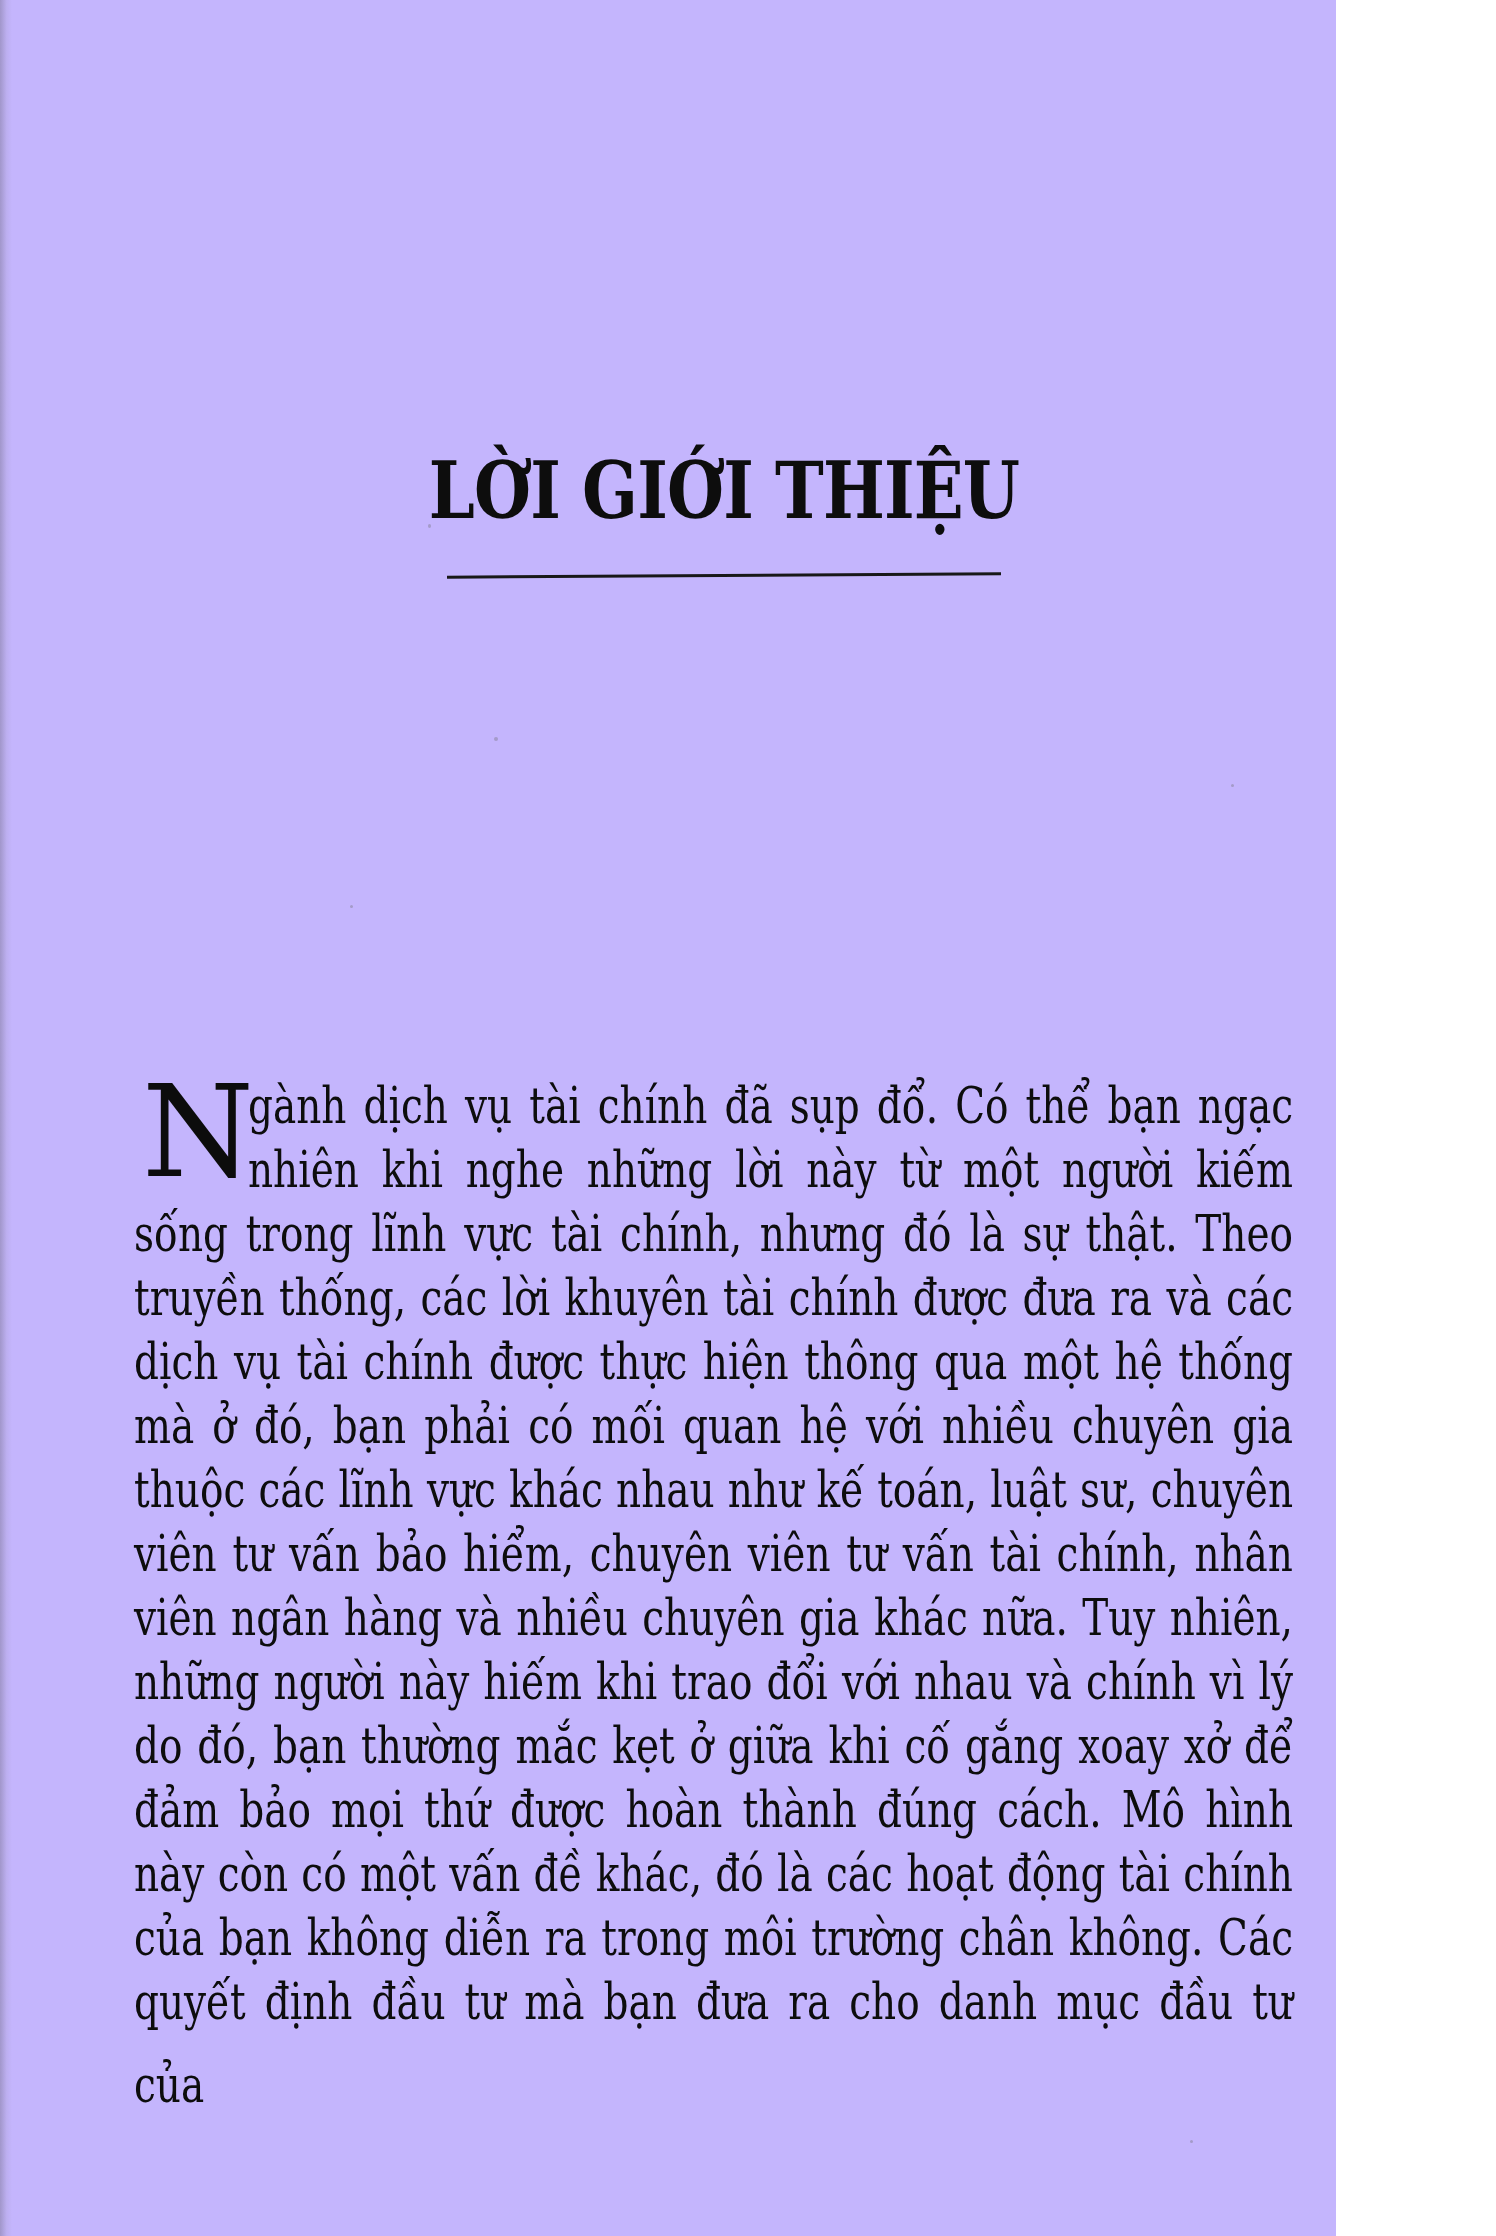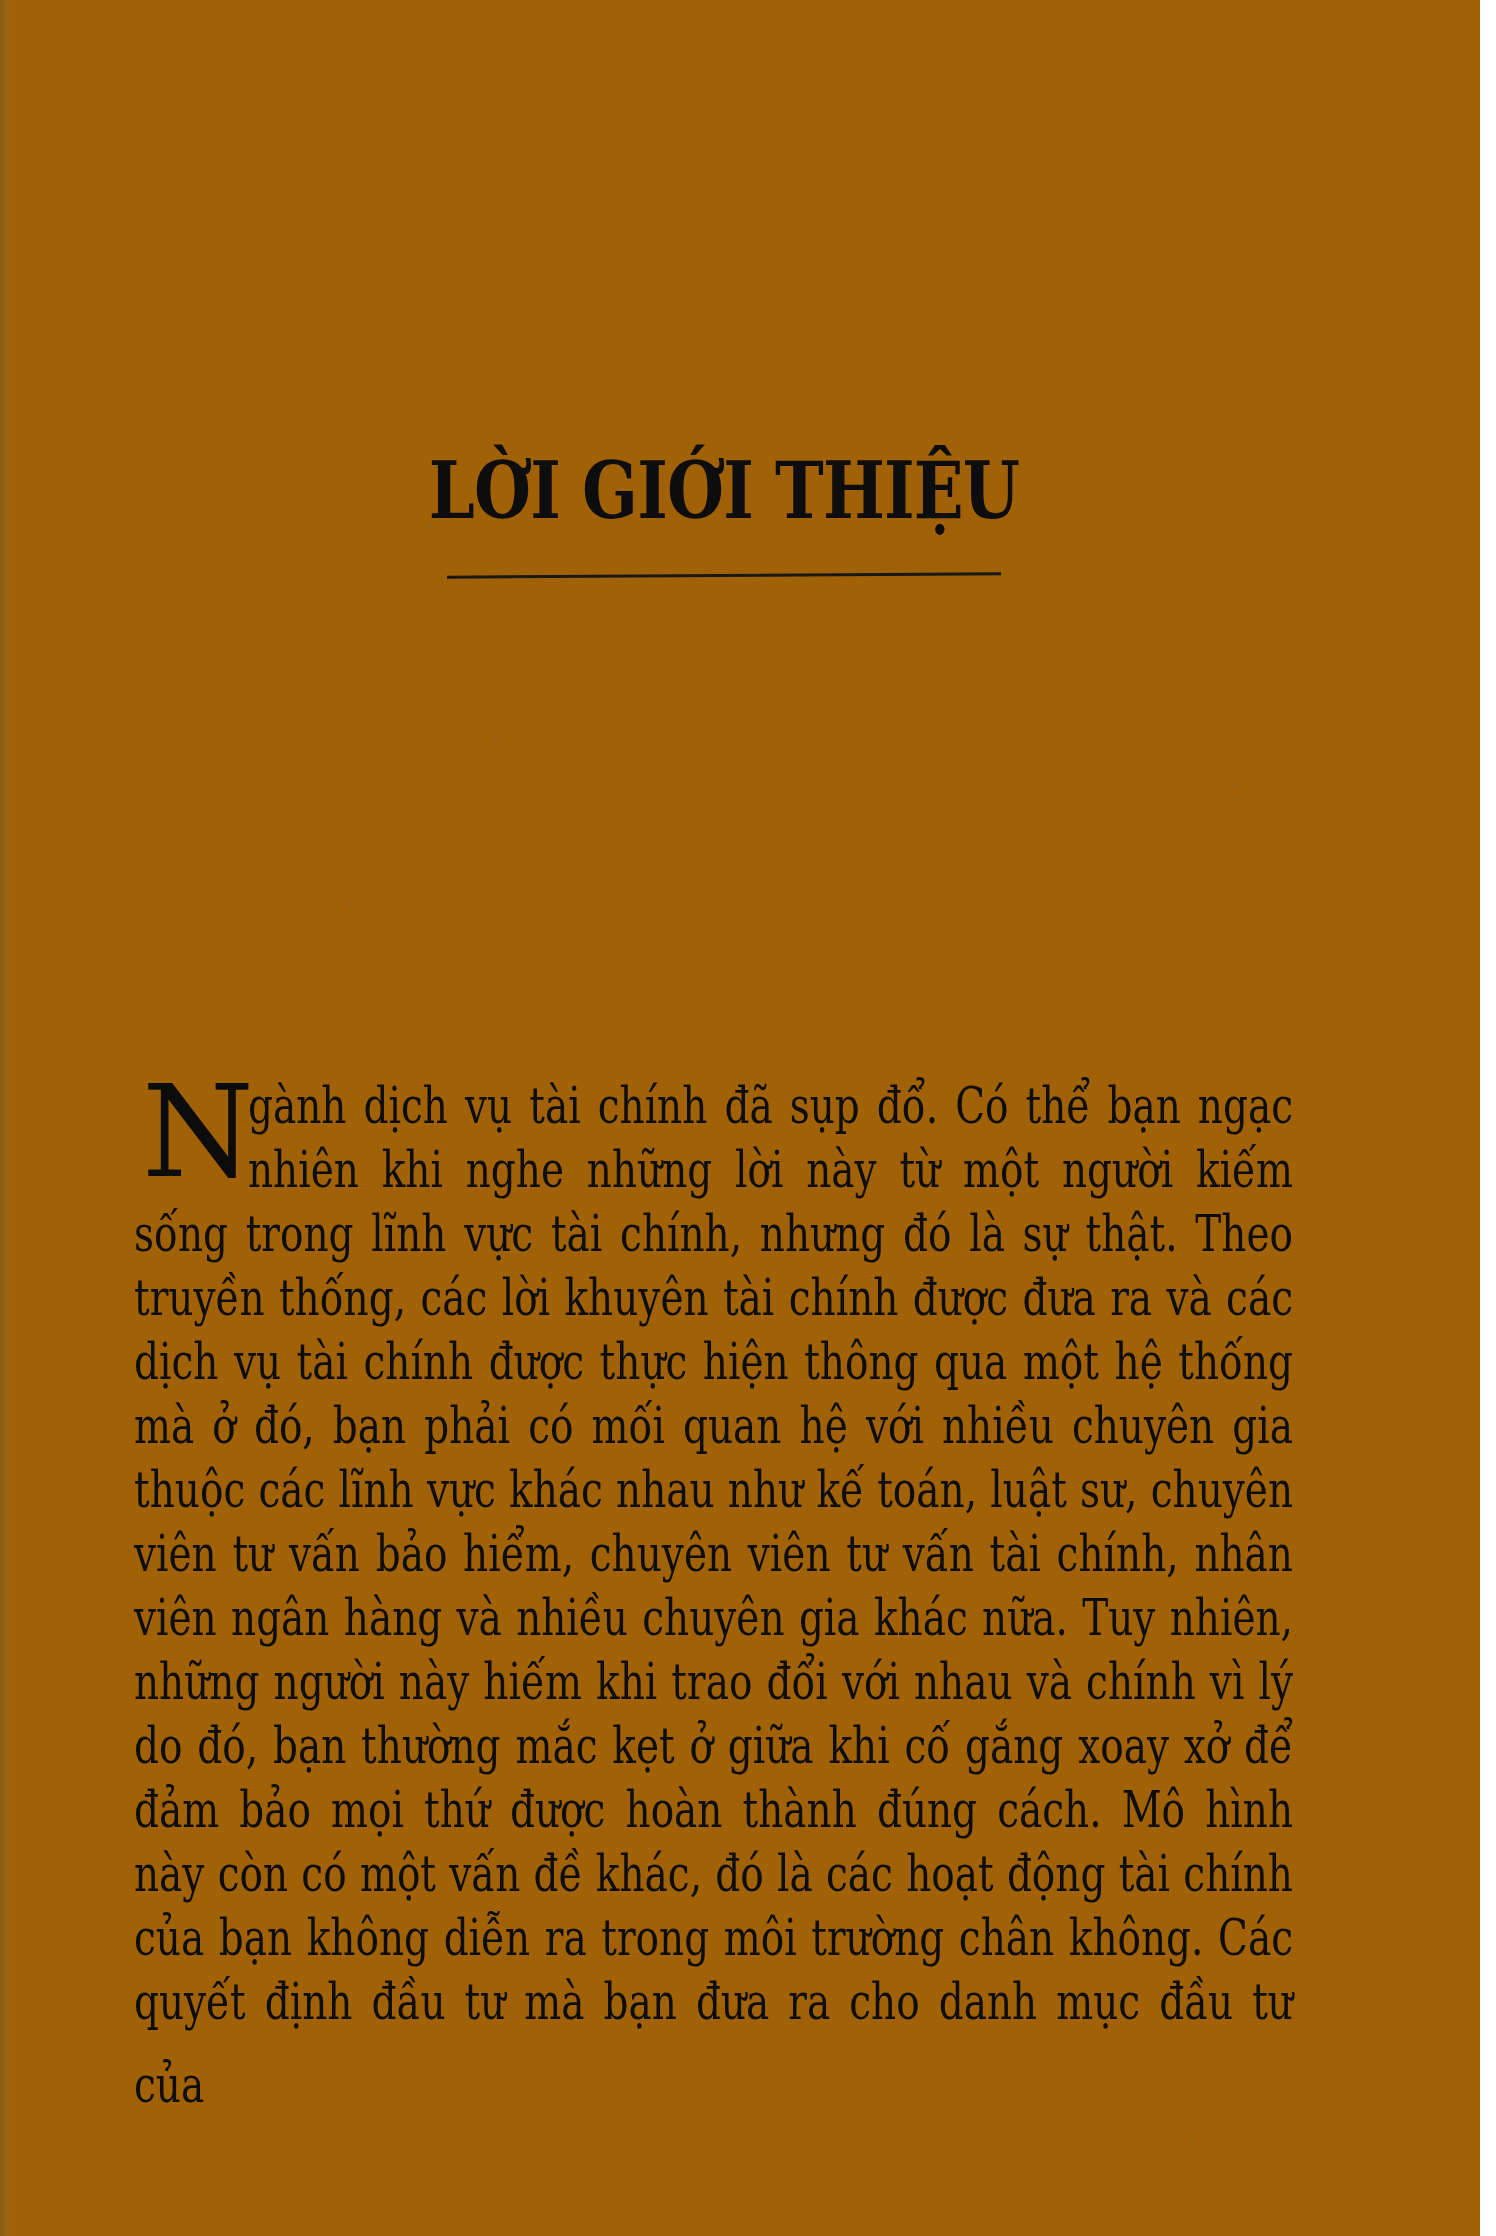--- a/index.html
+++ b/index.html
@@ -2,23 +2,23 @@
 <html><head>
 <meta charset="utf-8">
 <style>
   html, body {
     margin: 0;
     padding: 0;
     background: #ffffff;
   }
   .page {
     position: relative;
-    width: 1480px;
+    width: 1336px;
     height: 2236px;
-    background: #a16207;
+    background: #c4b5fd;
     overflow: hidden;
     font-family: "DejaVu Serif", serif;
     color: #0e0e0e;
   }
   
   .gutter-shadow {
     position: absolute;
     left: 0; top: 0;
     width: 12px; height: 100%;
     background: linear-gradient(to right, rgba(70,70,70,0.28), rgba(120,120,120,0.10) 55%, rgba(255,255,255,0));

